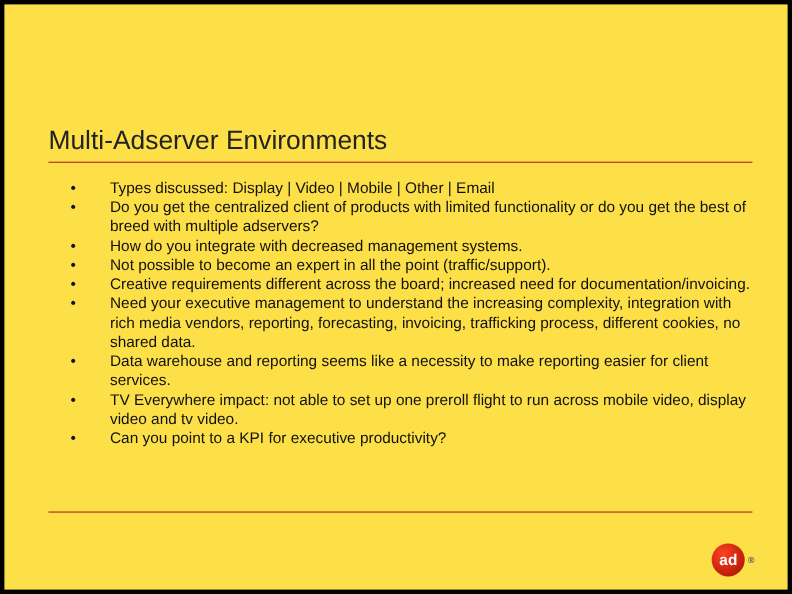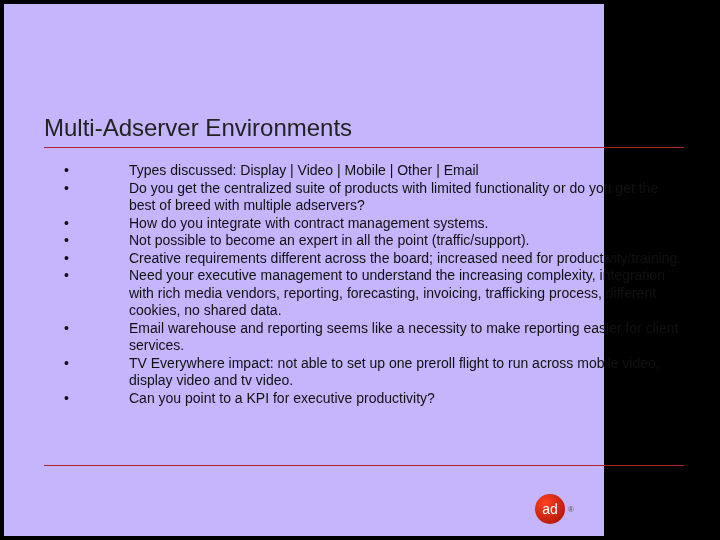--- a/index.html
+++ b/index.html
@@ -8,23 +8,23 @@
     width: 720px;
     height: 540px;
     background: #000;
     font-family: Arial, Helvetica, sans-serif;
     overflow: hidden;
   }
   .slide {
     position: absolute;
     left: 4px;
     top: 4px;
-    width: 600px;
+    width: 712px;
     height: 532px;
-    background: #c4b5fd;
+    background: #fde047;
   }
   .title {
     position: absolute;
     left: 40px;
     top: 110px;
     font-size: 24px;
     color: #222;
   }
   .hr-line {
     position: absolute;
@@ -49,30 +49,29 @@
     margin-bottom: 0;
   }
   .b-dot {
     width: 56px;
     flex: 0 0 56px;
     padding-left: 20px;
     box-sizing: border-box;
   }
   .b-text {
     flex: 1;
-    margin-left: 29px;
   }
   .logo {
     position: absolute;
     right: 30px;
     bottom: 12px;
     display: flex;
     align-items: center;
     font-size: 17px;
-    font-weight: normal;
+    font-weight: bold;
     font-family: Arial, Helvetica, sans-serif;
   }
   .logo .ad {
     display: inline-flex;
     align-items: center;
     justify-content: center;
     width: 30px;
     height: 30px;
     border-radius: 50%;
     background: radial-gradient(circle at 35% 30%, #ff4020, #a01000);
@@ -98,41 +97,41 @@
   <div class="title">Multi-Adserver Environments</div>
   <div class="hr-line top"></div>
 
   <div class="bullets">
     <div class="b-row">
       <div class="b-dot">•</div>
       <div class="b-text">Types discussed: Display | Video | Mobile | Other | Email</div>
     </div>
     <div class="b-row">
       <div class="b-dot">•</div>
-      <div class="b-text">Do you get the centralized suite of products with limited functionality or do you get the best of breed with multiple adservers?</div>
+      <div class="b-text">Do you get the centralized client of products with limited functionality or do you get the best of breed with multiple adservers?</div>
     </div>
     <div class="b-row">
       <div class="b-dot">•</div>
-      <div class="b-text">How do you integrate with contract management systems.</div>
+      <div class="b-text">How do you integrate with decreased management systems.</div>
     </div>
     <div class="b-row">
       <div class="b-dot">•</div>
       <div class="b-text">Not possible to become an expert in all the point (traffic/support).</div>
     </div>
     <div class="b-row">
       <div class="b-dot">•</div>
-      <div class="b-text">Creative requirements different across the board; increased need for productivity/training.</div>
+      <div class="b-text">Creative requirements different across the board; increased need for documentation/invoicing.</div>
     </div>
     <div class="b-row">
       <div class="b-dot">•</div>
       <div class="b-text">Need your executive management to understand the increasing complexity, integration with rich media vendors, reporting, forecasting, invoicing, trafficking process, different cookies, no shared data.</div>
     </div>
     <div class="b-row">
       <div class="b-dot">•</div>
-      <div class="b-text">Email warehouse and reporting seems like a necessity to make reporting easier for client services.</div>
+      <div class="b-text">Data warehouse and reporting seems like a necessity to make reporting easier for client services.</div>
     </div>
     <div class="b-row">
       <div class="b-dot">•</div>
       <div class="b-text">TV Everywhere impact: not able to set up one preroll flight to run across mobile video, display video and tv video.</div>
     </div>
     <div class="b-row">
       <div class="b-dot">•</div>
       <div class="b-text">Can you point to a KPI for executive productivity?</div>
     </div>
   </div>

